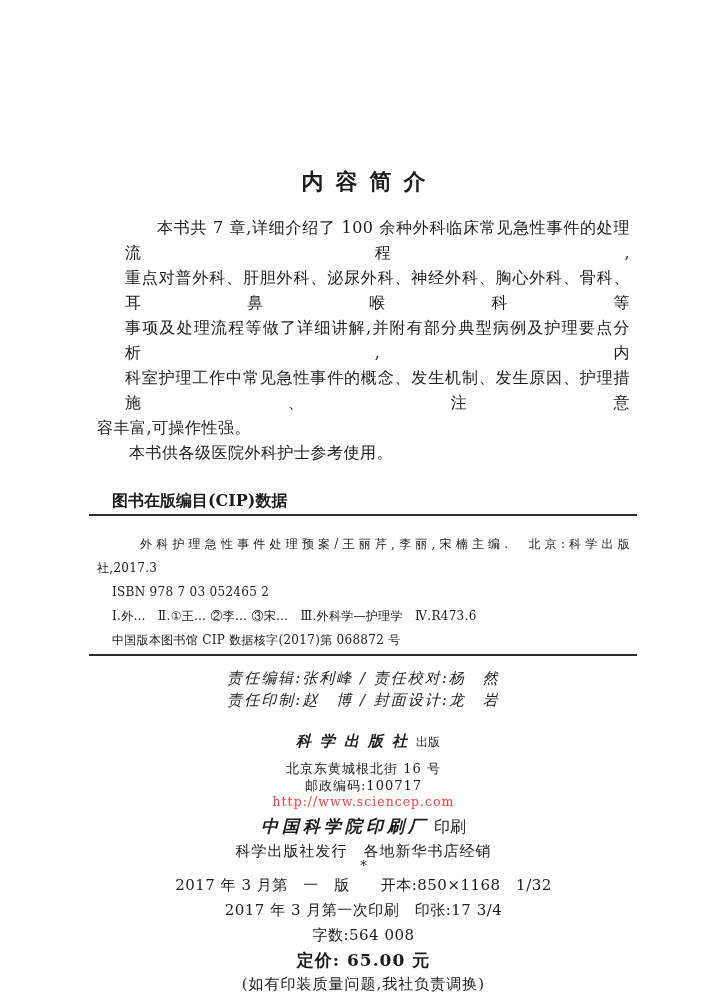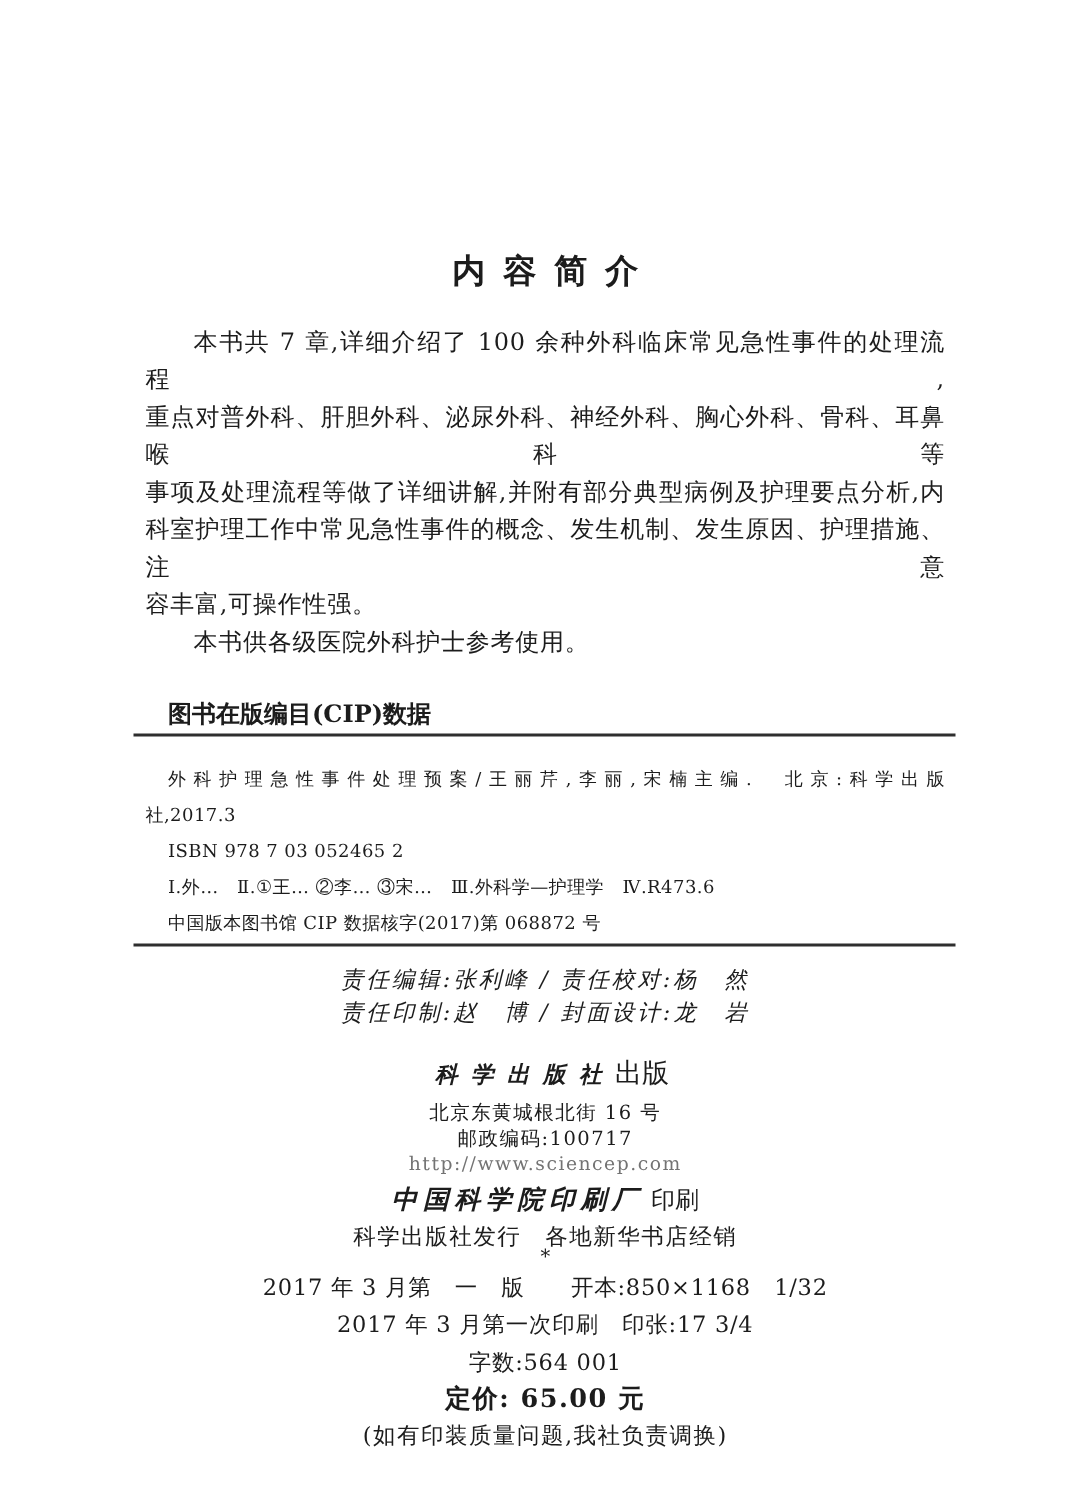--- a/index.html
+++ b/index.html
@@ -14,21 +14,21 @@
   .page { padding: 168px 90px 0 97px; }
 
   .intro-title {
     margin: 0 0 21px 0;
     font-size: 22px; line-height: 26px;
     font-weight: bold;
     text-align: center;
     letter-spacing: 12px; padding-left: 12px;
   }
   .para { font-size: 16px; line-height: 25px; letter-spacing: 0.5px; }
-  .stretch { text-align: justify; text-align-last: justify; }
+  .stretch { text-align: justify; text-align-last: justify; margin-left: 28px; }
   .indent1 { text-indent: 32px; }
 
   .cip-heading {
     margin: 26px 0 0 15px;
     font-size: 16px; line-height: 20px;
     font-weight: bold;
   }
   .rule {
     border: none; border-top: 2px solid #2e2e2e;
     width: 548px; margin: 3px 0 0 -8px;
@@ -47,24 +47,24 @@
     font-size: 15px; line-height: 22px;
     letter-spacing: 2px;
   }
 
   .centered { text-align: center; }
   .pub-line { margin-top: 18px; line-height: 24px; }
   .brush {
     font-style: italic; font-weight: bold;
     font-size: 15px; letter-spacing: 9px; padding-left: 9px;
   }
-  .pub-suffix { font-size: 18px; }
+  .pub-suffix { font-size: 12px; }
   .addr { margin-top: 6px; font-size: 13px; line-height: 17px; letter-spacing: 1px; }
   .addr-tight { margin-top: 0; }
-  .url { font-size: 12.5px; line-height: 16px; letter-spacing: 1px; color: #737373; }
+  .url { font-size: 12.5px; line-height: 16px; letter-spacing: 1px; color: #ef4444; }
 
   .printer-line { margin-top: 5px; line-height: 22px; }
   .brush2 { font-style: italic; font-weight: bold; font-size: 17px; letter-spacing: 4px; }
   .printer-suffix { font-size: 16px; }
   .dist { margin-top: 3px; font-size: 15px; line-height: 20px; letter-spacing: 1px; }
   .star { font-size: 13px; line-height: 14px; margin-top: -2px; }
   .ed { font-size: 15px; line-height: 25px; letter-spacing: 0.5px; }
   .price { font-size: 17px; font-weight: bold; line-height: 24px; letter-spacing: 1px; }
   .note { font-size: 15px; line-height: 24px; letter-spacing: 1px; }
 </style>
@@ -109,17 +109,17 @@
   <div class="url centered">http://www.sciencep.com</div>
 
   <div class="printer-line centered">
     <span class="brush2">中国科学院印刷厂</span> <span class="printer-suffix">印刷</span>
   </div>
   <div class="dist centered">科学出版社发行　各地新华书店经销</div>
   <div class="star centered">*</div>
 
   <div class="ed centered">2017 年 3 月第　一　版　　开本:850×1168　1/32</div>
   <div class="ed centered">2017 年 3 月第一次印刷　印张:17 3/4</div>
-  <div class="ed centered">字数:564 001</div>
+  <div class="ed centered">字数:564 008</div>
   <div class="price centered">定价: 65.00 元</div>
   <div class="note centered">(如有印装质量问题,我社负责调换)</div>
 
 </div>
 
 </body></html>

